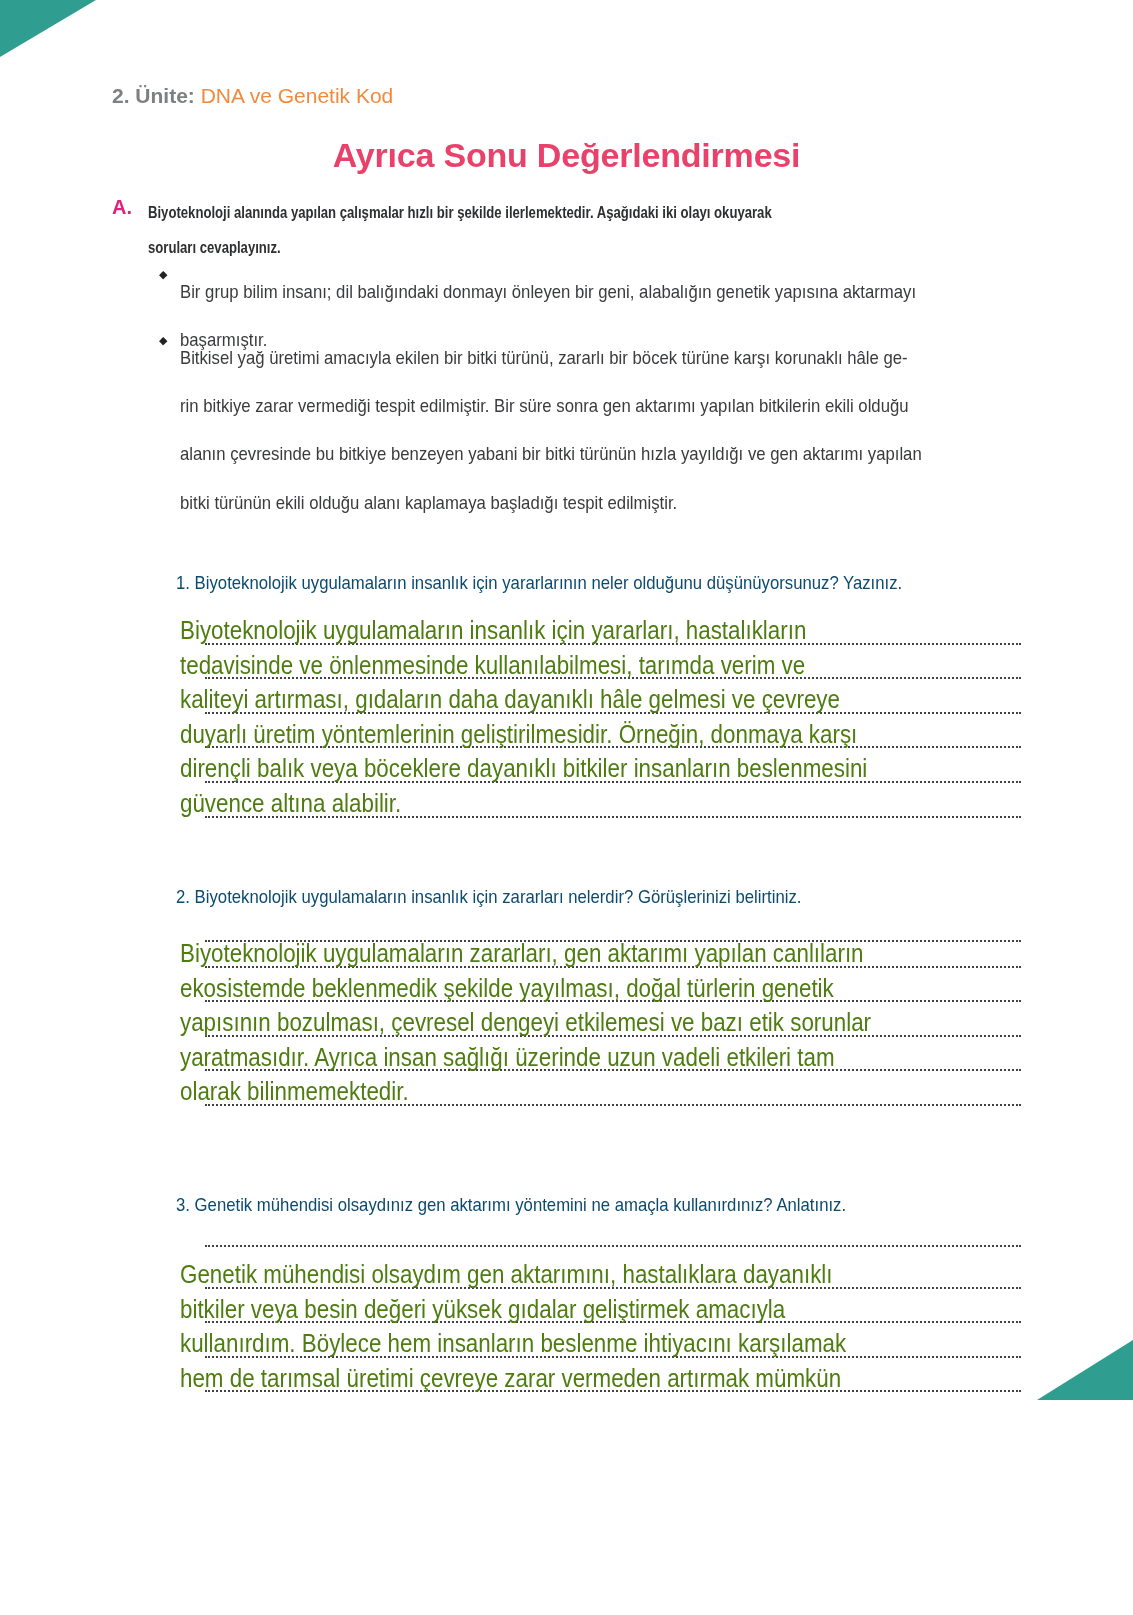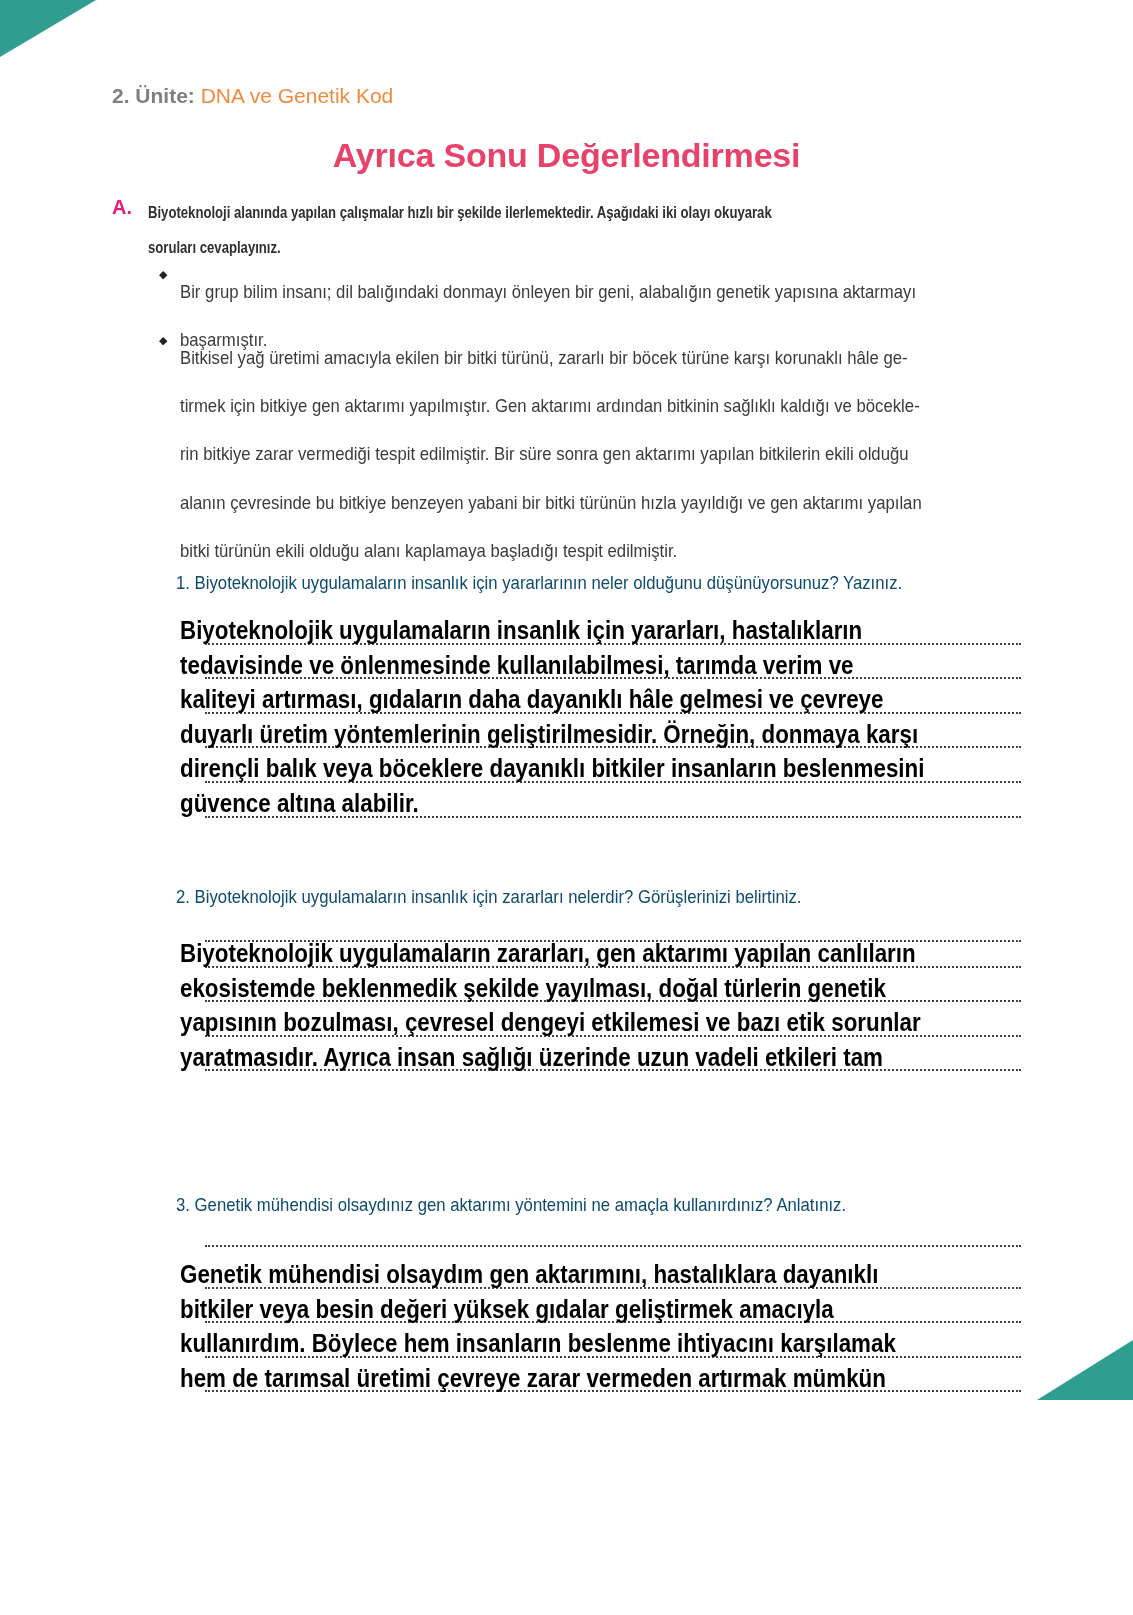--- a/index.html
+++ b/index.html
@@ -32,21 +32,21 @@
   .section-label{left:112px;top:196px;font-size:20px;font-weight:700;color:#e51d7c;}
   .instruction{left:148px;top:195px;font-size:16px;font-weight:700;color:#2e2f31;}
   .instruction .iline{display:block;height:35.2px;line-height:35.2px;}
 
   .bullet{left:180px;font-size:19px;color:#3a3b3d;}
   .bullet .bline{display:block;height:33.2px;line-height:33.2px;margin-top:15px;}
   .diamond{position:absolute;left:-21px;top:9px;font-size:11px;color:#222326;line-height:1;}
 
   .question{left:176px;font-size:19px;color:#0c4a6e;line-height:26px;}
 
-  .answer{left:180px;width:850px;color:#000000;font-weight:700;font-size:26px;}
+  .answer{left:180px;width:850px;color:#4d7c0f;font-weight:400;font-size:26px;}
   .ans-line{position:relative;height:34.6px;line-height:34.6px;}
   .ans-line .dots{position:absolute;left:25px;width:816px;bottom:3px;height:0;
     border-bottom:2px dotted #414245;}
   .ans-line .txt{position:relative;z-index:1;}
 
   .blank-dots{position:absolute;left:205px;width:816px;height:0;border-bottom:2px dotted #414245;}
 
   .page-number{left:113px;top:1516px;font-size:21px;color:#3a3b3d;}
 </style>
 </head>
@@ -73,21 +73,20 @@
 
   <div class="abs bullet" style="top:260px;">
     <span class="diamond">◆</span>
     <span class="bline"><span class="sx">Bir grup bilim insanı; dil balığındaki donmayı önleyen bir geni, alabalığın genetik yapısına aktarmayı</span></span>
     <span class="bline"><span class="sx">başarmıştır.</span></span>
   </div>
 
   <div class="abs bullet" style="top:326px;">
     <span class="diamond">◆</span>
     <span class="bline"><span class="sx">Bitkisel yağ üretimi amacıyla ekilen bir bitki türünü, zararlı bir böcek türüne karşı korunaklı hâle ge-</span></span>
-    <span class="bline"><span class="sx">tirmek için bitkiye gen aktarımı yapılmıştır. Gen aktarımı ardından bitkinin sağlıklı kaldığı ve böcekle-</span></span>
     <span class="bline"><span class="sx">rin bitkiye zarar vermediği tespit edilmiştir. Bir süre sonra gen aktarımı yapılan bitkilerin ekili olduğu</span></span>
     <span class="bline"><span class="sx">alanın çevresinde bu bitkiye benzeyen yabani bir bitki türünün hızla yayıldığı ve gen aktarımı yapılan</span></span>
     <span class="bline"><span class="sx">bitki türünün ekili olduğu alanı kaplamaya başladığı tespit edilmiştir.</span></span>
   </div>
 
   <div class="abs question nowrap" style="top:570px;">
     <span class="sx"><span>1.</span> <span>Biyoteknolojik uygulamaların insanlık için yararlarının neler olduğunu düşünüyorsunuz? Yazınız.</span></span>
   </div>
 
   <div class="abs answer" style="top:613px;">
@@ -103,20 +102,21 @@
     <span class="sx"><span>2.</span> <span>Biyoteknolojik uygulamaların insanlık için zararları nelerdir? Görüşlerinizi belirtiniz.</span></span>
   </div>
 
   <div class="blank-dots" style="top:940px;"></div>
 
   <div class="abs answer" style="top:900px;margin-top:36px;">
     <div class="ans-line"><span class="dots"></span><span class="txt sx86">Biyoteknolojik uygulamaların zararları, gen aktarımı yapılan canlıların</span></div>
     <div class="ans-line"><span class="dots"></span><span class="txt sx86">ekosistemde beklenmedik şekilde yayılması, doğal türlerin genetik</span></div>
     <div class="ans-line"><span class="dots"></span><span class="txt sx86">yapısının bozulması, çevresel dengeyi etkilemesi ve bazı etik sorunlar</span></div>
     <div class="ans-line"><span class="dots"></span><span class="txt sx86">yaratmasıdır. Ayrıca insan sağlığı üzerinde uzun vadeli etkileri tam</span></div>
+    <div class="ans-line"><span class="dots"></span><span class="txt sx86">olarak bilinmemektedir.</span></div>
   </div>
 
   <div class="abs question nowrap" style="top:1192px;">
     <span class="sx"><span>3.</span> <span>Genetik mühendisi olsaydınız gen aktarımı yöntemini ne amaçla kullanırdınız? Anlatınız.</span></span>
   </div>
 
   <div class="blank-dots" style="top:1245px;"></div>
 
   <div class="abs answer" style="top:1257px;">
     <div class="ans-line"><span class="dots"></span><span class="txt sx86">Genetik mühendisi olsaydım gen aktarımını, hastalıklara dayanıklı</span></div>

